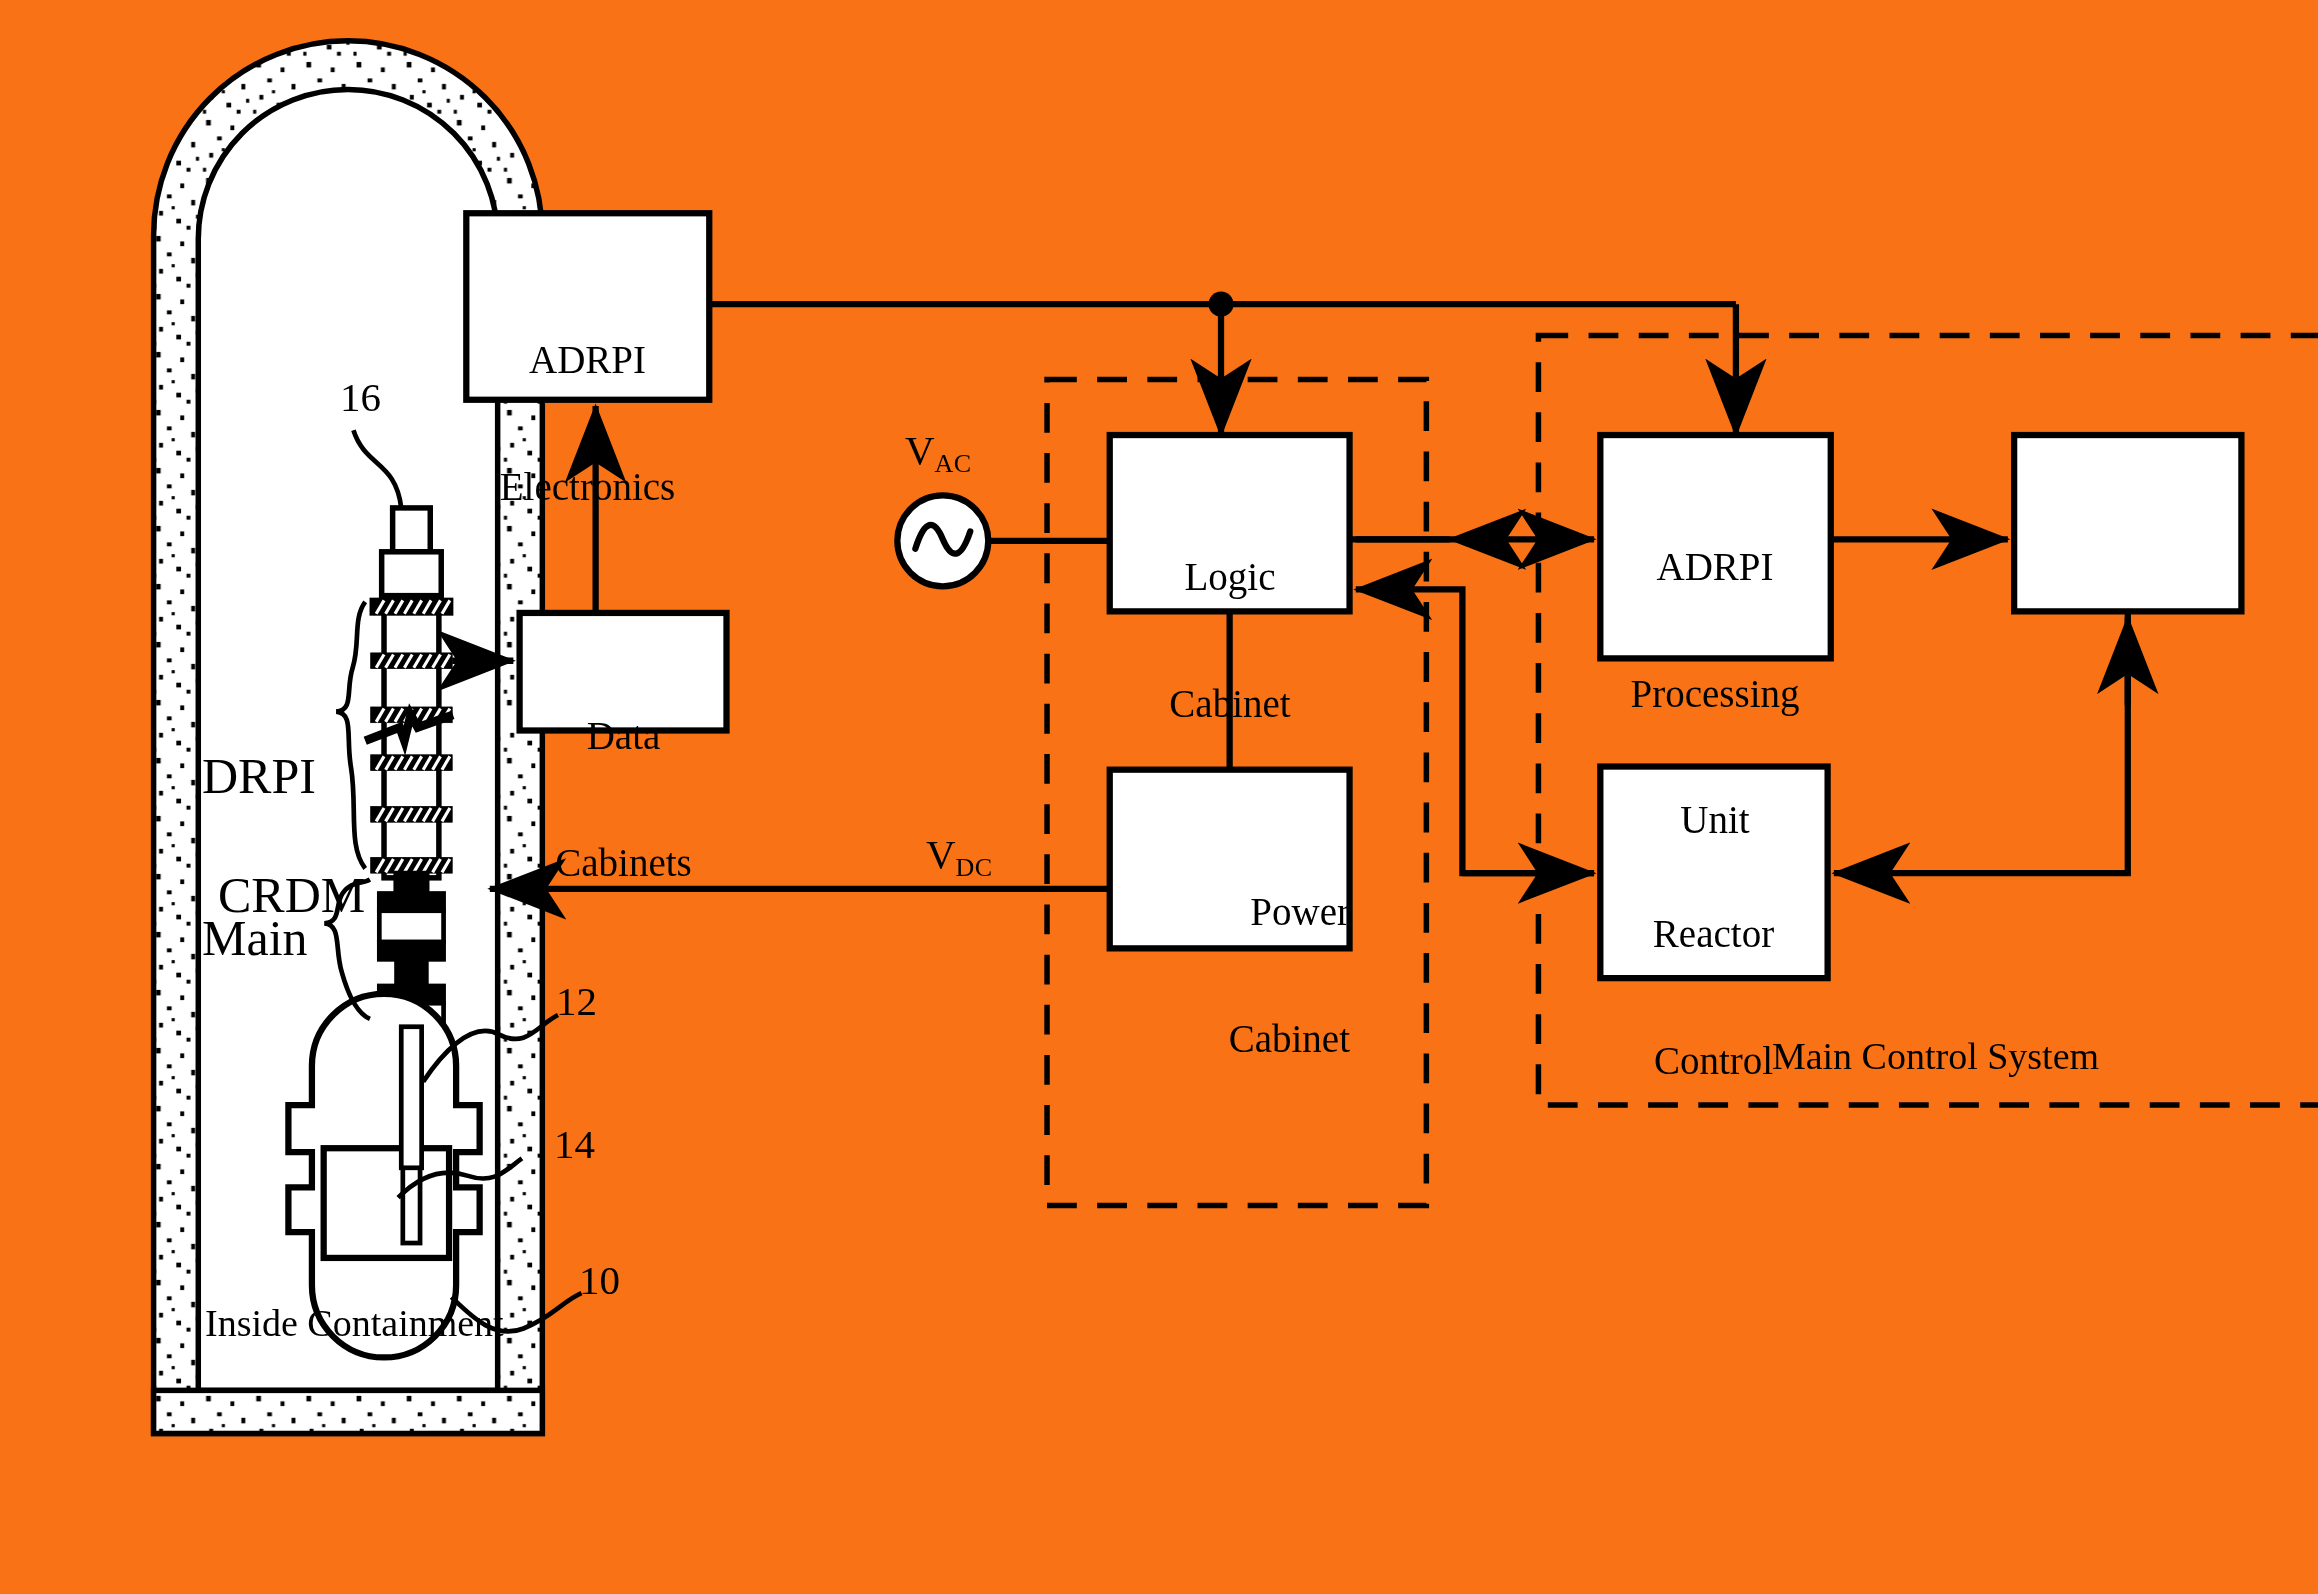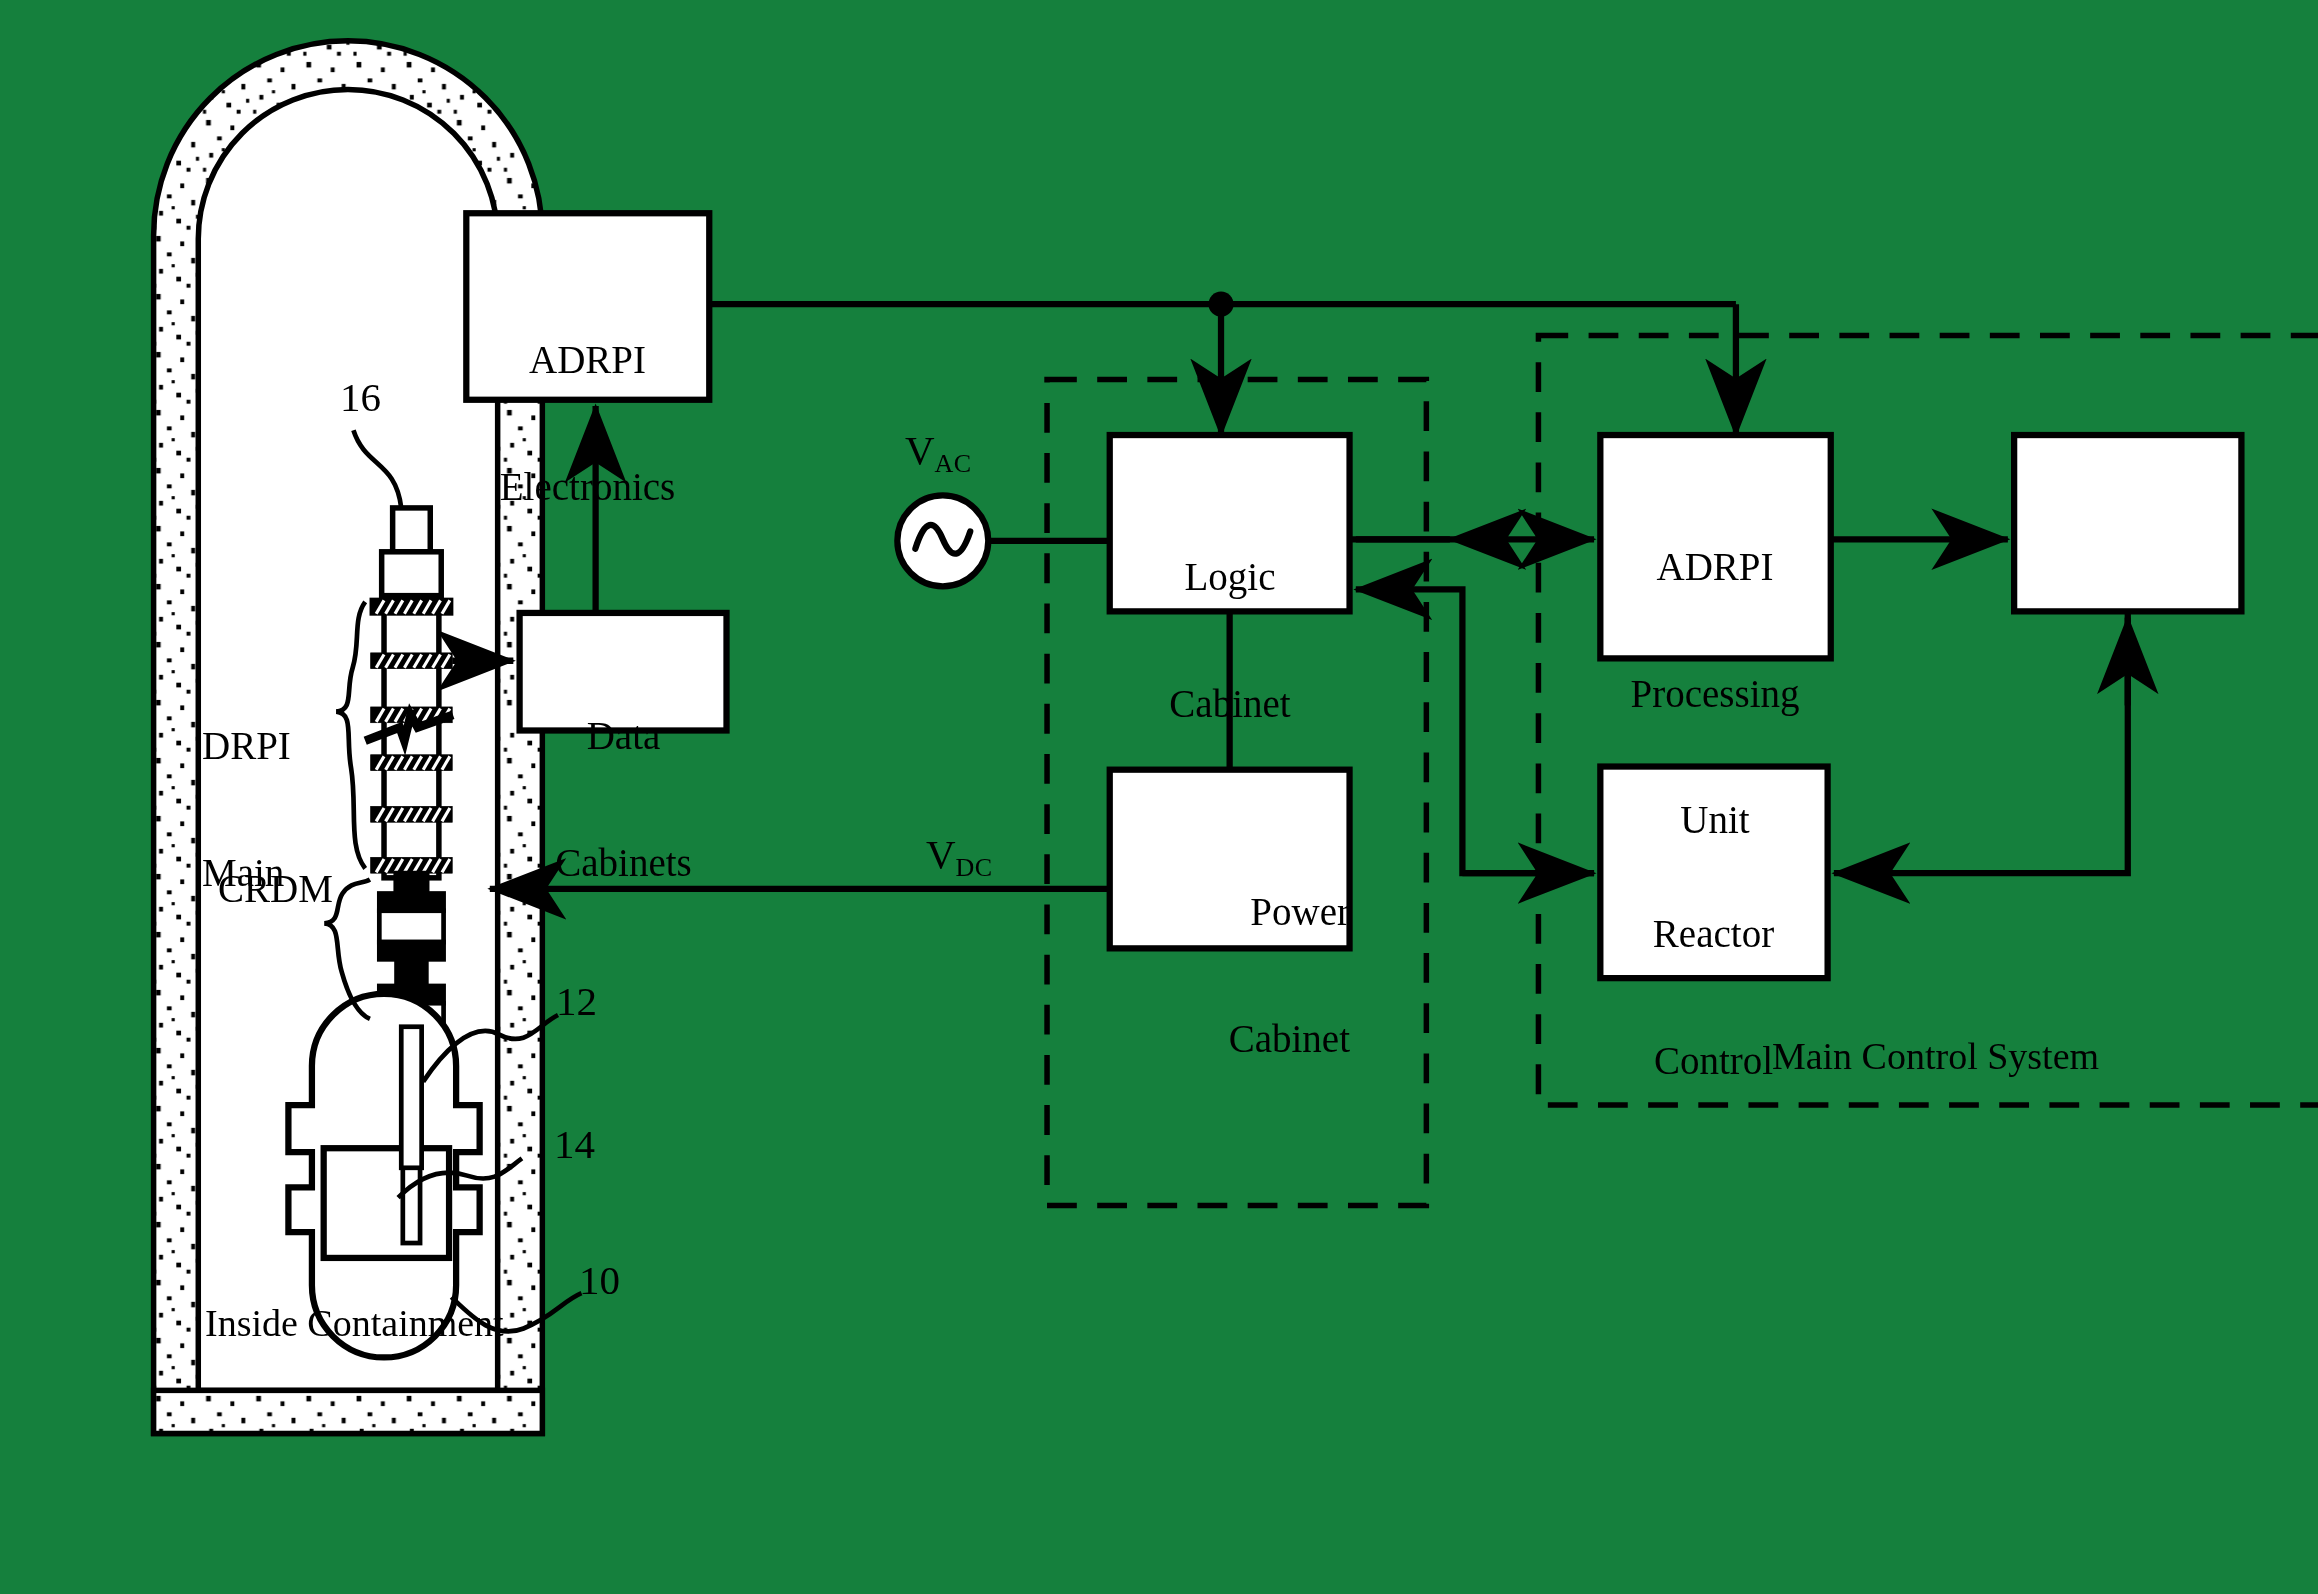--- a/index.html
+++ b/index.html
@@ -7,21 +7,21 @@
     padding: 0;
     background: #ffffff;
   }
   body {
     font-family: "Liberation Serif", "DejaVu Serif", serif;
   }
   #stage {
     position: relative;
     width: 2319px;
     height: 1595px;
-    background: #15803d;
+    background: #f97316;
     overflow: hidden;
   }
   #diagram-svg {
     position: absolute;
     left: 0;
     top: 0;
     width: 2319px;
     height: 1595px;
   }
   .lbl {
@@ -33,21 +33,21 @@
     text-align: center;
     pointer-events: none;
   }
   .box-label {
     font-size: 39px;
   }
   .ref-num {
     font-size: 41px;
   }
   .side-label {
-    font-size: 39px;
+    font-size: 50px;
   }
   .region-label {
     font-size: 38px;
   }
   .volt {
     font-size: 41px;
   }
   .volt sub {
     font-size: 26px;
     vertical-align: baseline;

